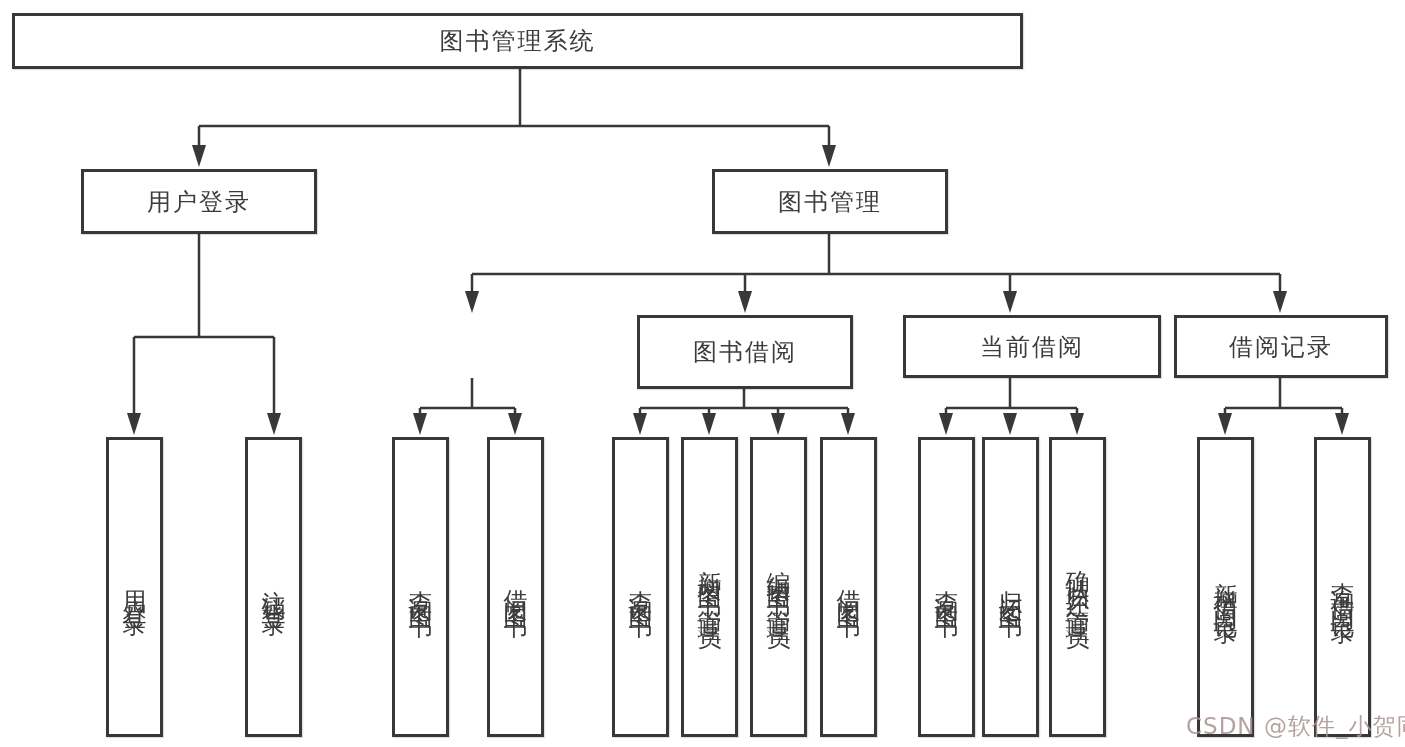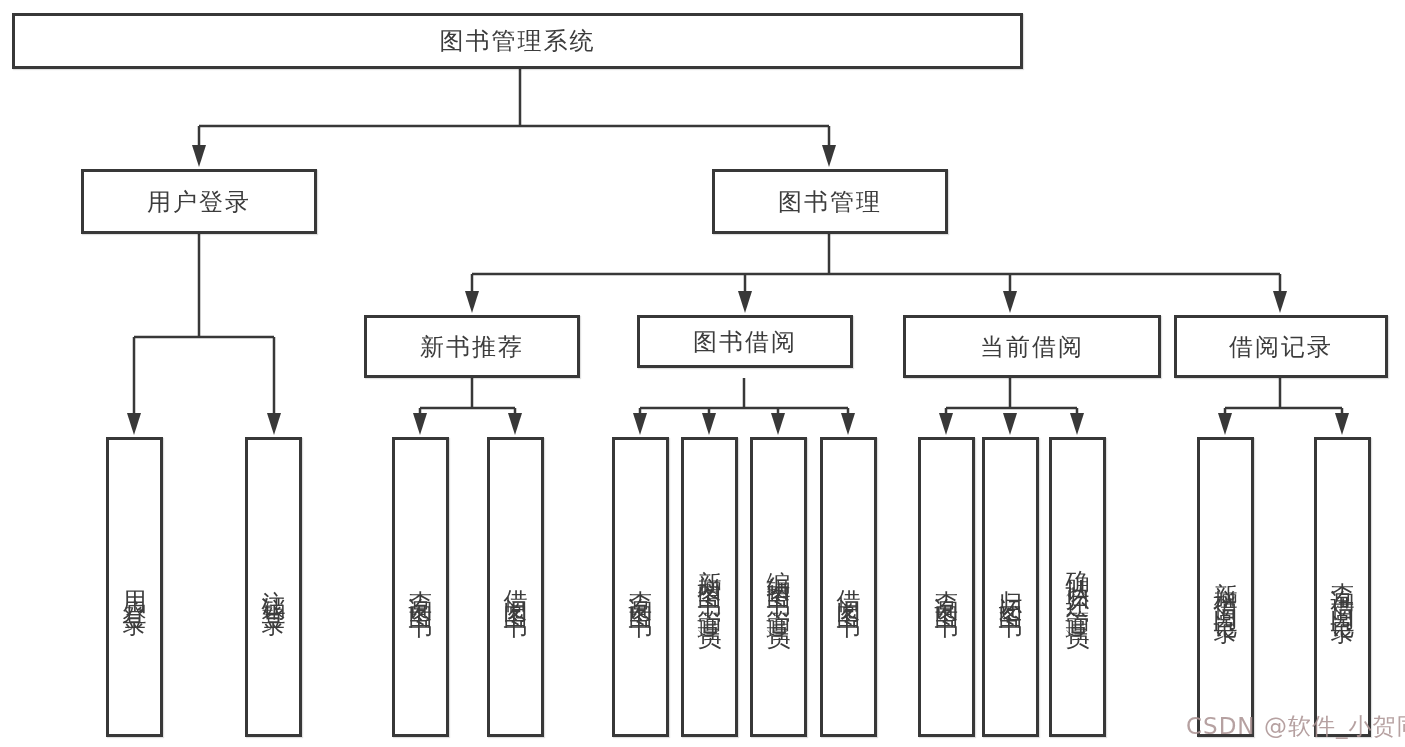--- a/index.html
+++ b/index.html
@@ -19,21 +19,21 @@
     writing-mode:vertical-rl;text-orientation:mixed;
     font-size:24px;line-height:1;letter-spacing:8px;color:#3c3c3c;
   }
   
   .n-root{left:12px;top:13px;width:1011px;height:56px;}
   
   .n-l2-a{left:81px;top:169px;width:236px;height:65px;}
   .n-l2-b{left:712px;top:169px;width:236px;height:65px;}
   
   .n-l3-0{left:364px;top:315px;width:216px;height:63px;}
-  .n-l3-1{left:637px;top:315px;width:216px;height:53px;}
+  .n-l3-1{left:637px;top:315px;width:216px;height:74px;}
   .n-l3-2{left:903px;top:315px;width:258px;height:63px;}
   .n-l3-3{left:1174px;top:315px;width:214px;height:63px;}
   
   .leaf{top:437px;width:57px;height:300px;}
   .lf-ul{left:106px;} .lf-lo{left:245px;}
   .lf-rq{left:392px;} .lf-rb{left:487px;}
   .lf-bq{left:612px;} .lf-ba{left:681px;} .lf-be{left:750px;} .lf-bb{left:820px;}
   .lf-cq{left:918px;} .lf-cr{left:982px;} .lf-cc{left:1049px;}
   .lf-na{left:1197px;} .lf-nq{left:1314px;}
   
@@ -83,23 +83,20 @@
     <span class="hlabel">图书管理系统</span>
   </div>
 
   <div class="node n-l2-a">
     <span class="hlabel">用户登录</span>
   </div>
   <div class="node n-l2-b">
     <span class="hlabel">图书管理</span>
   </div>
 
-  <div class="node n-l3-0">
-    <span class="hlabel">新书推荐</span>
-  </div>
   <div class="node n-l3-1">
     <span class="hlabel">图书借阅</span>
   </div>
   <div class="node n-l3-2">
     <span class="hlabel">当前借阅</span>
   </div>
   <div class="node n-l3-3">
     <span class="hlabel">借阅记录</span>
   </div>
 

